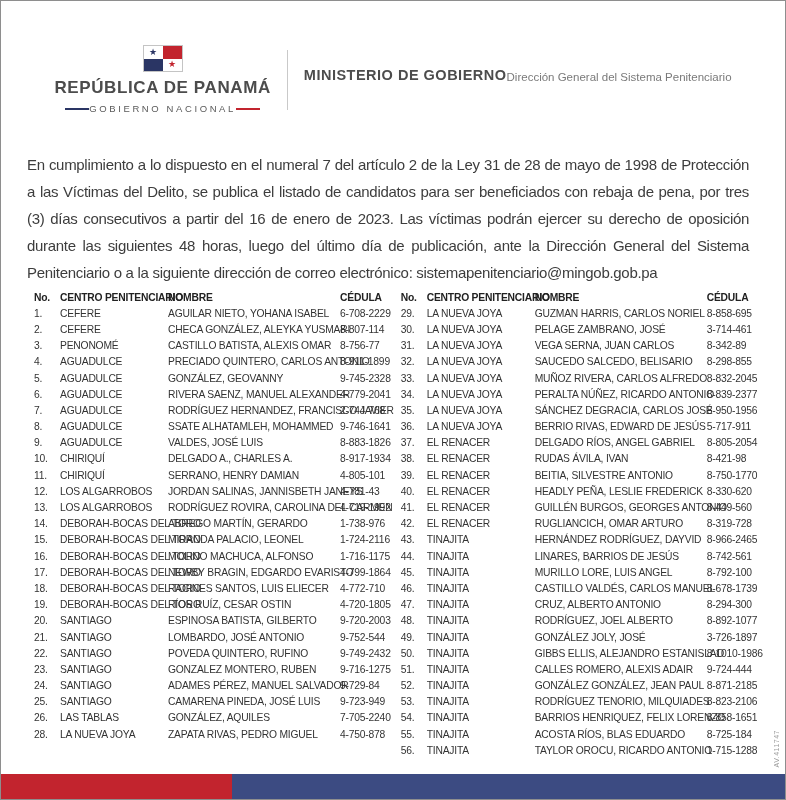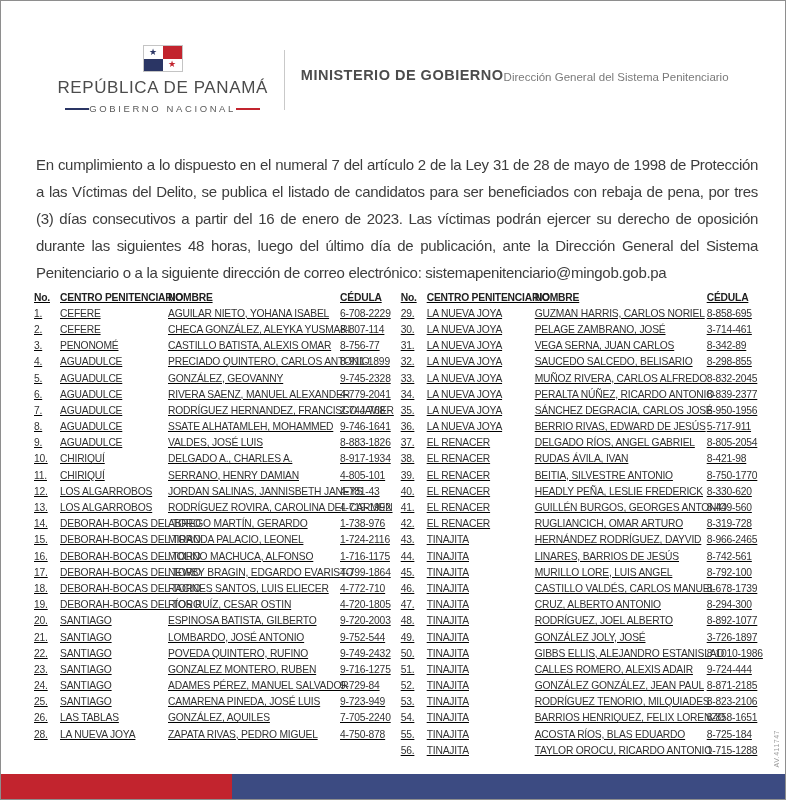--- a/index.html
+++ b/index.html
@@ -18,41 +18,41 @@
   .flag {
     width:40px; height:27px; display:grid;
     grid-template-columns:1fr 1fr; grid-template-rows:1fr 1fr;
     border:1px solid #c4c4c4; margin-bottom:6px; box-sizing:border-box;
   }
   .flag .q { display:flex; align-items:center; justify-content:center; font-size:9px; line-height:1; }
   .q-star-blue { background:#fff; color:var(--flag_blue,#2a3564); }
   .q-red  { background:var(--red,#c2242e); }
   .q-blue { background:var(--flag_blue,#2a3564); }
   .q-star-red { background:#fff; color:var(--red,#c2242e); }
-  .republic { font-size:17px; font-weight:normal; color:#4c4c4c; letter-spacing:0.6px; white-space:nowrap; }
+  .republic { font-size:17px; font-weight:bold; color:#4c4c4c; letter-spacing:0.6px; white-space:nowrap; }
   .gob-row { display:flex; align-items:center; margin-top:5px; }
   .gob-dash { width:24px; height:2px; }
   .gob-dash.blue { background:var(--flag_blue,#2a3564); }
   .gob-dash.red  { background:var(--red,#c2242e); }
   .gob-label { font-size:9.5px; color:#5a5a5a; letter-spacing:2.6px; white-space:nowrap; }
   .v-divider { width:1px; height:60px; background:#c9c9c9; }
   .ministry-block { display:flex; flex-direction:row; justify-content:center; padding-bottom:10px; }
   .ministry { font-size:14.5px; font-weight:bold; color:#4c4c4c; letter-spacing:0.5px; white-space:nowrap; }
   .department { font-size:11.5px; color:#7a7a7a; margin-top:4px; white-space:nowrap; }
 
   
   .notice {
-    position:absolute; top:150px; left:35px; width:722px;
+    position:absolute; top:150px; left:26px; width:722px;
     font-size:15px; line-height:27px; color:var(--text_dark,#3d3d3d);
     text-align:justify; letter-spacing:-0.3px;
   }
 
   
   .tables { position:absolute; top:288px; left:33px; width:722px; display:flex; gap:10px; }
-  .col-table { width:50%;text-decoration:underline; }
+  .col-table { width:50%; }
   .trow {
     display:grid; grid-template-columns:26px 108px 172px 1fr;
     height:16.2px; align-items:center;
     font-size:10.3px; color:#333; letter-spacing:-0.2px; white-space:nowrap;
   }
   .trow.head { font-weight:bold; color:#222; }
   .trow > div { overflow:visible; }
 
   
   .stripe { position:absolute; bottom:0; left:0; width:100%; height:25px; display:flex; }

